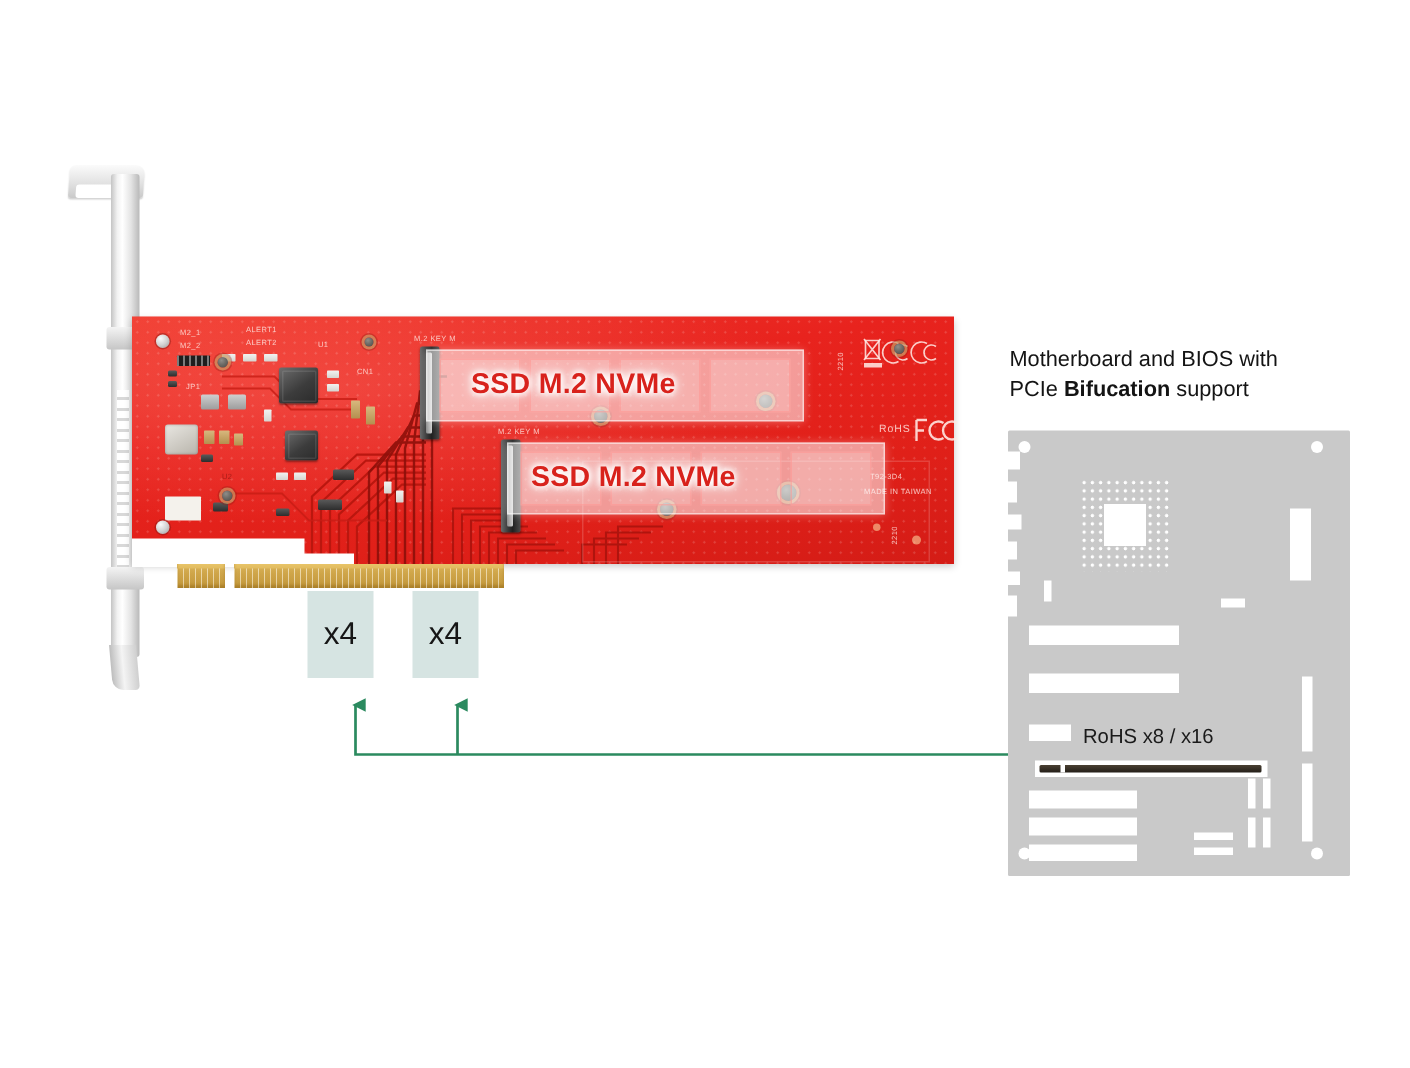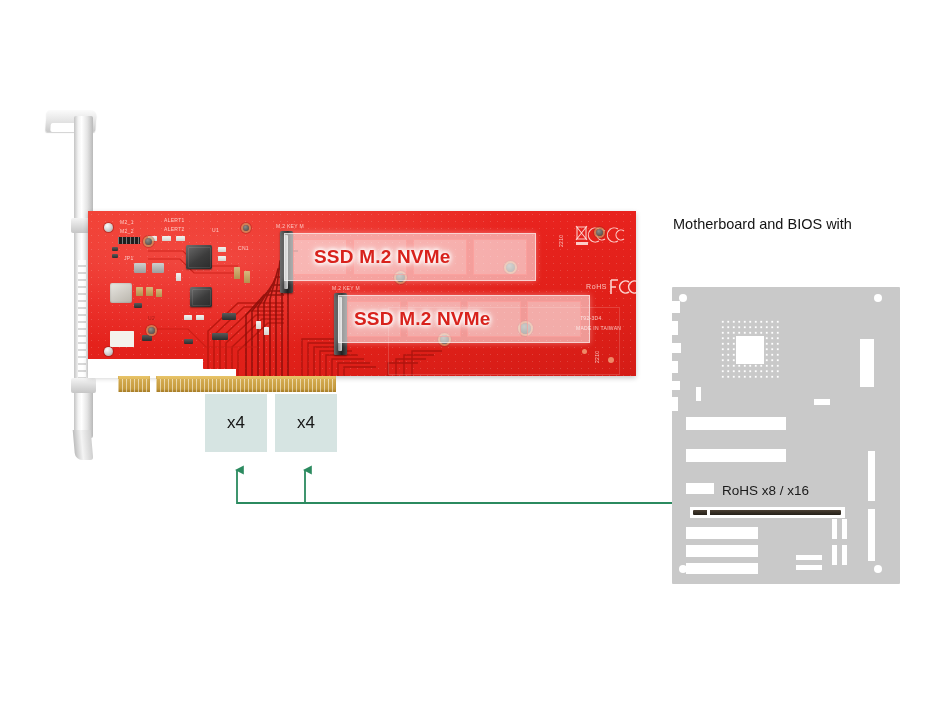--- a/index.html
+++ b/index.html
@@ -277,27 +277,27 @@
     white-space: nowrap;
     text-shadow:
       0 0 4px #ffffff, 0 0 4px #ffffff,
       0 0 7px #ffffff, 0 0 10px #ffffff;
   }
 
   
   .x4box {
     position: absolute;
     top: 394px;
-    width: 62px;
+    width: 44px;
     height: 58px;
     background: #d6e4e2;
     display: flex;
     align-items: center;
     justify-content: center;
-    font-size: 17px;
+    font-size: 21px;
     color: #161616;
   }
   .x4box.one  { left: 205px; }
   .x4box.two  { left: 275px; }
 
   
   .link-svg {
     position: absolute;
     left: 0; top: 0;
     width: 940px; height: 712px;
@@ -373,21 +373,21 @@
     top: 483px;
     font-size: 13.5px;
     color: #1a1a1a;
     white-space: nowrap;
   }
 
   
   .caption {
     position: absolute;
     left: 673px;
-    top: 214px;
+    top: 230px;
     width: 250px;
     font-size: 14.5px;
     line-height: 20px;
     color: #141414;
   }
   .caption b { font-weight: 700; }
 </style>
 </head>
 <body>
 
@@ -617,15 +617,16 @@
     <div class="cut" style="left:160px; top:258px; width:5px;  height:20px;"></div>
     <div class="cut" style="left:170px; top:258px; width:5px;  height:20px;"></div>
     <div class="cut" style="left:124px; top:268px; width:26px; height:5px;"></div>
     <div class="cut" style="left:124px; top:278px; width:26px; height:5px;"></div>
   </div>
 
   <div class="slot-label">RoHS x8 / x16</div>
 
   <div class="caption">
     <div>Motherboard and BIOS with</div>
+    <div><span>PCIe </span><b>Bifucation</b><span> support</span></div>
   </div>
 
 </div>
 
 </body></html>

